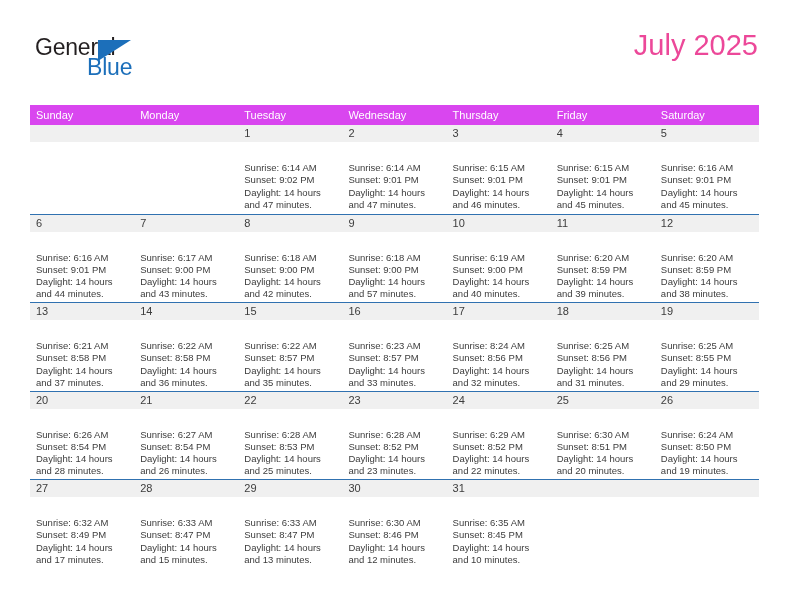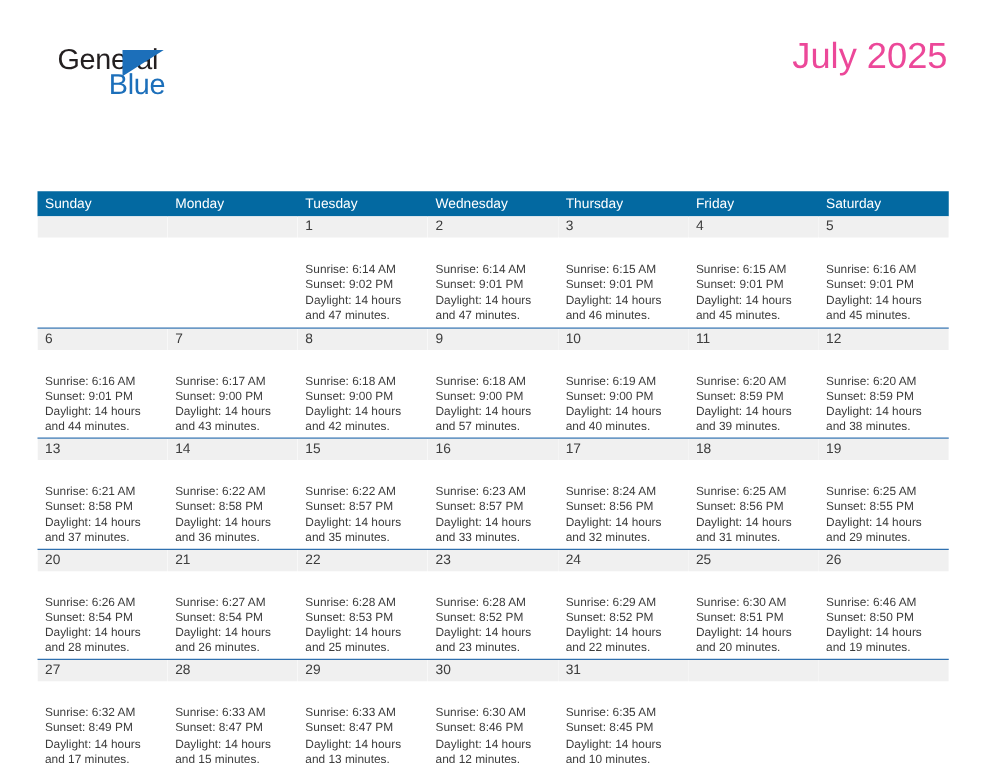--- a/index.html
+++ b/index.html
@@ -31,21 +31,21 @@
   }
   .brand {
     position: absolute;
     left: 0;
     top: 6px;
     width: 130px;
     height: 50px;
   }
   .brand-general {
     position: absolute;
-    left: 16px;
+    left: 5px;
     top: 0;
     font-size: 23px;
     letter-spacing: -0.2px;
     color: #231f20;
     font-family: "Liberation Sans", sans-serif;
   }
   .brand-blue {
     position: absolute;
     left: 57px;
     top: 20px;
@@ -87,23 +87,22 @@
 
   
   .calendar {
     position: absolute;
     left: 30px;
     top: 105px;
     width: 729px;
   }
   .dow-row {
     display: flex;
-    background: #0369a1;
+    background: #d946ef;
     height: 20px;
-    margin-top: 48px;
   }
   .dow-cell {
     flex: 1 1 0;
     color: #ffffff;
     font-size: 11px;
     line-height: 20px;
     padding-left: 6px;
     box-sizing: border-box;
     white-space: nowrap;
     overflow: hidden;
@@ -471,21 +470,21 @@
               <div class="day-line">Sunset: 8:51 PM</div>
               <div class="day-line">Daylight: 14 hours</div>
               <div class="day-line">and 20 minutes.</div>
             </div>
           </div>
           <div class="day-cell">
             <div class="day-num-band">
               <span class="day-num">26</span>
             </div>
             <div class="day-body">
-              <div class="day-line">Sunrise: 6:46 AM</div>
+              <div class="day-line">Sunrise: 6:24 AM</div>
               <div class="day-line">Sunset: 8:50 PM</div>
               <div class="day-line">Daylight: 14 hours</div>
               <div class="day-line">and 19 minutes.</div>
             </div>
           </div>
         </div>
         <div class="week-row">
           <div class="day-cell">
             <div class="day-num-band">
               <span class="day-num">27</span>

